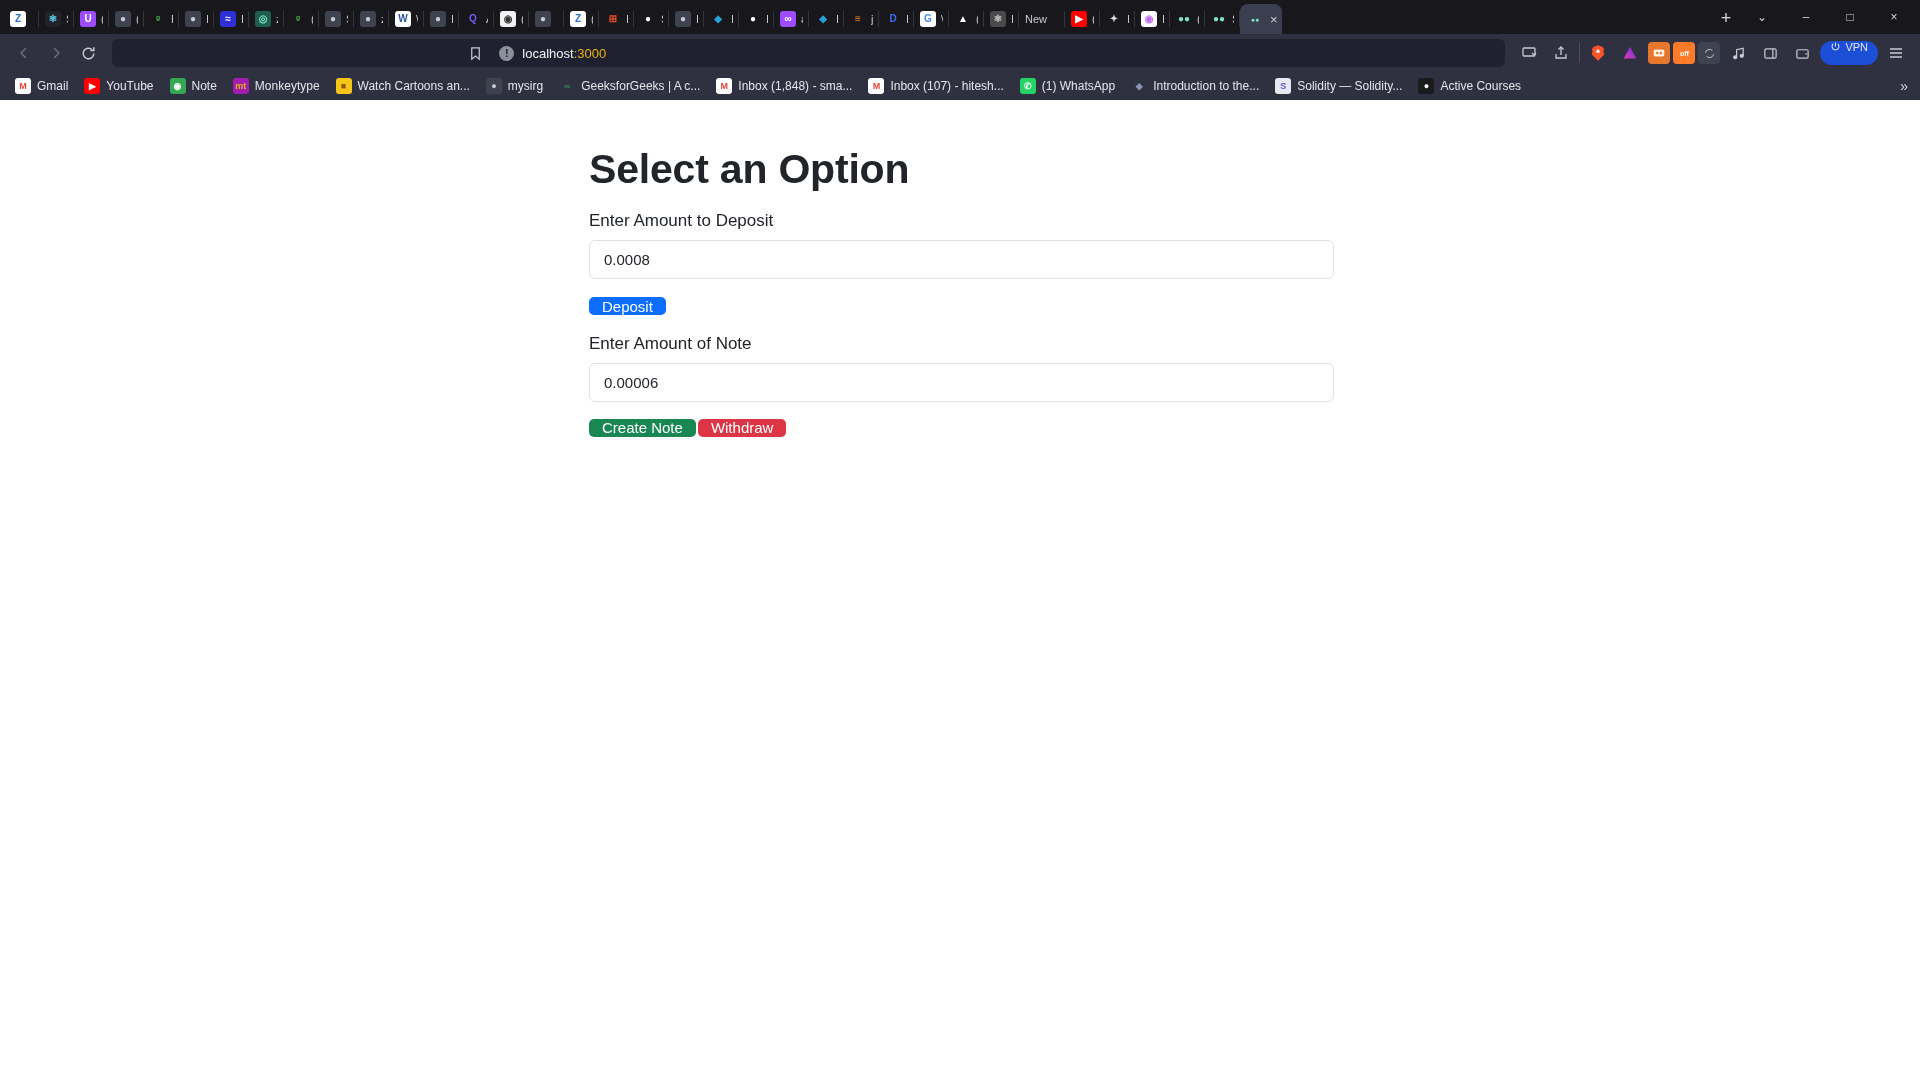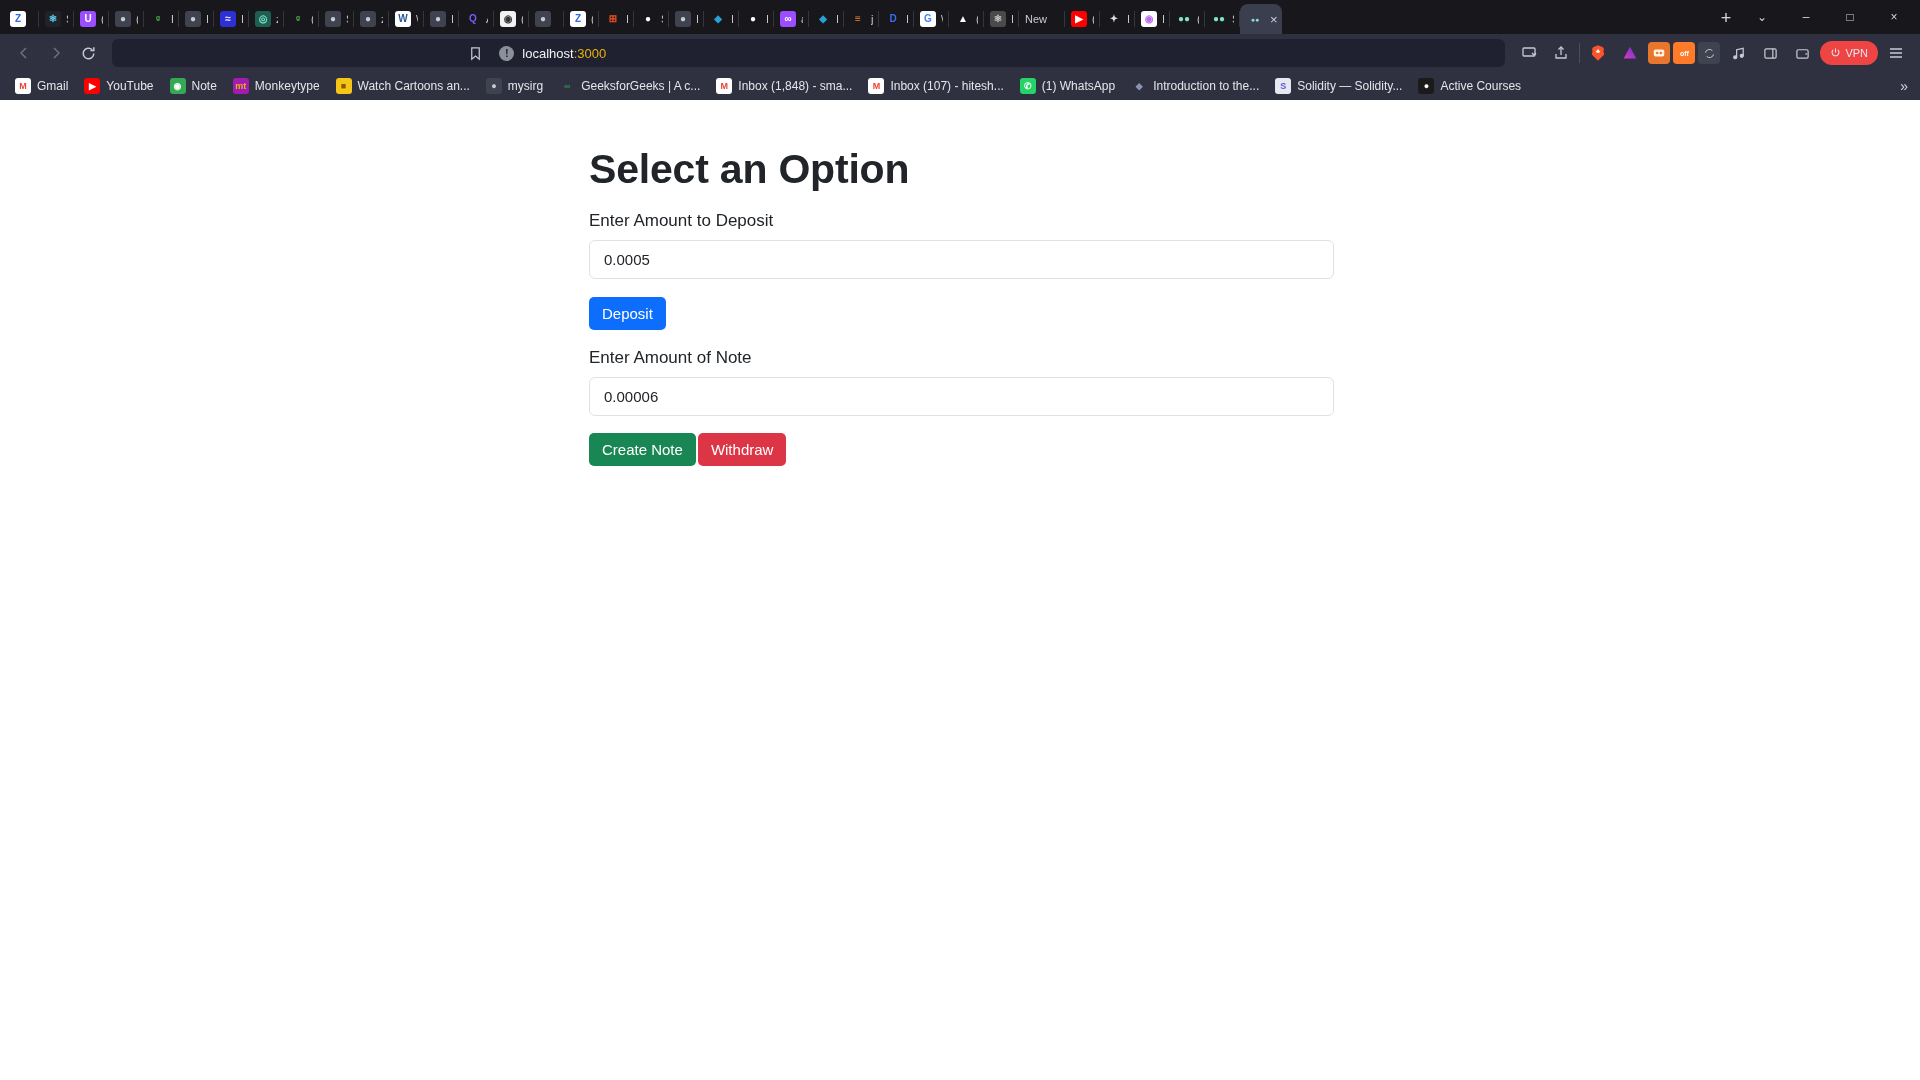--- a/index.html
+++ b/index.html
@@ -73,22 +73,22 @@
     flex: 0 0 15px; line-height: 1;
   }
   .url-text { font-size: 13px; color: #f2f3f5; white-space: nowrap; }
   .url-text .port { color: #eab308; }
   .ext-group { display: flex; align-items: center; gap: 3px; }
   .ext {
     width: 22px; height: 22px; border-radius: 4px; display: flex;
     align-items: center; justify-content: center; font-size: 9px; color: #fff; overflow:hidden;
   }
   .vpn-btn {
-    height: 24px; border-radius: 12px; background: #ef4444; color: #e6e8ee;
-    font-size: 11px; display: flex; align-items: center; gap: 4px; padding: 0 10px;
+    height: 24px; border-radius: 12px; background: #1d4ed8; color: #e6e8ee;
+    font-size: 11px; display: flex; gap: 4px; padding: 0 10px;
   }
   .divider-v { width:1px; height:20px; background:#4a4d5e; }
 
   .bookmarks {
     height: 28px; background: #2f3141; display: flex; align-items: center;
     padding: 0 8px; gap: 2px; flex: 0 0 28px; overflow: hidden;
   }
   .bm {
     display: flex; align-items: center; gap: 6px; padding: 3px 7px;
     border-radius: 4px; color: #e4e6ea; font-size: 12px; white-space: nowrap; flex: 0 0 auto;
@@ -117,21 +117,21 @@
   .form-select { position: relative; justify-content: flex-start; }
   .select-caret {
     position: absolute; right: 14px; top: 50%; transform: translateY(-50%);
     width: 13px; height: 13px; color: #3d4043;
   }
   .field-label {
     font-size: 17px; color: #212529; margin: 18px 0 9px 0; display: block;
   }
   .btn {
     display: inline-flex; align-items: center; justify-content: center;
-    height: 33px; padding: 0 13px; border: none; border-radius: 5px;
+    height: 18px; padding: 0 13px; border: none; border-radius: 5px;
     font-size: 15px; color: #fff; font-family: "Liberation Sans", sans-serif;
   }
   .btn-row { display: flex; gap: 2px; margin-top: 17px; }
   .mt-deposit { margin-top: 18px; }
   .fav-circle { border-radius: 50%; }
 </style>
 </head>
 <body>
 
 <div id="browser">
@@ -465,21 +465,21 @@
 
   <div class="viewport">
     <div class="page">
       <div class="container">
 
         <h1 class="page-title">Select an Option</h1>
 
 
         <label class="field-label">Enter Amount to Deposit</label>
         <div class="form-control">
-          <span>0.0005</span>
+          <span>0.0008</span>
         </div>
 
         <div class="mt-deposit">
           <button class="btn" id="deposit-btn" style="background: rgb(13, 110, 253);">Deposit</button>
         </div>
 
         <label class="field-label">Enter Amount of Note</label>
         <div class="form-control">
           <span>0.00006</span>
         </div>

